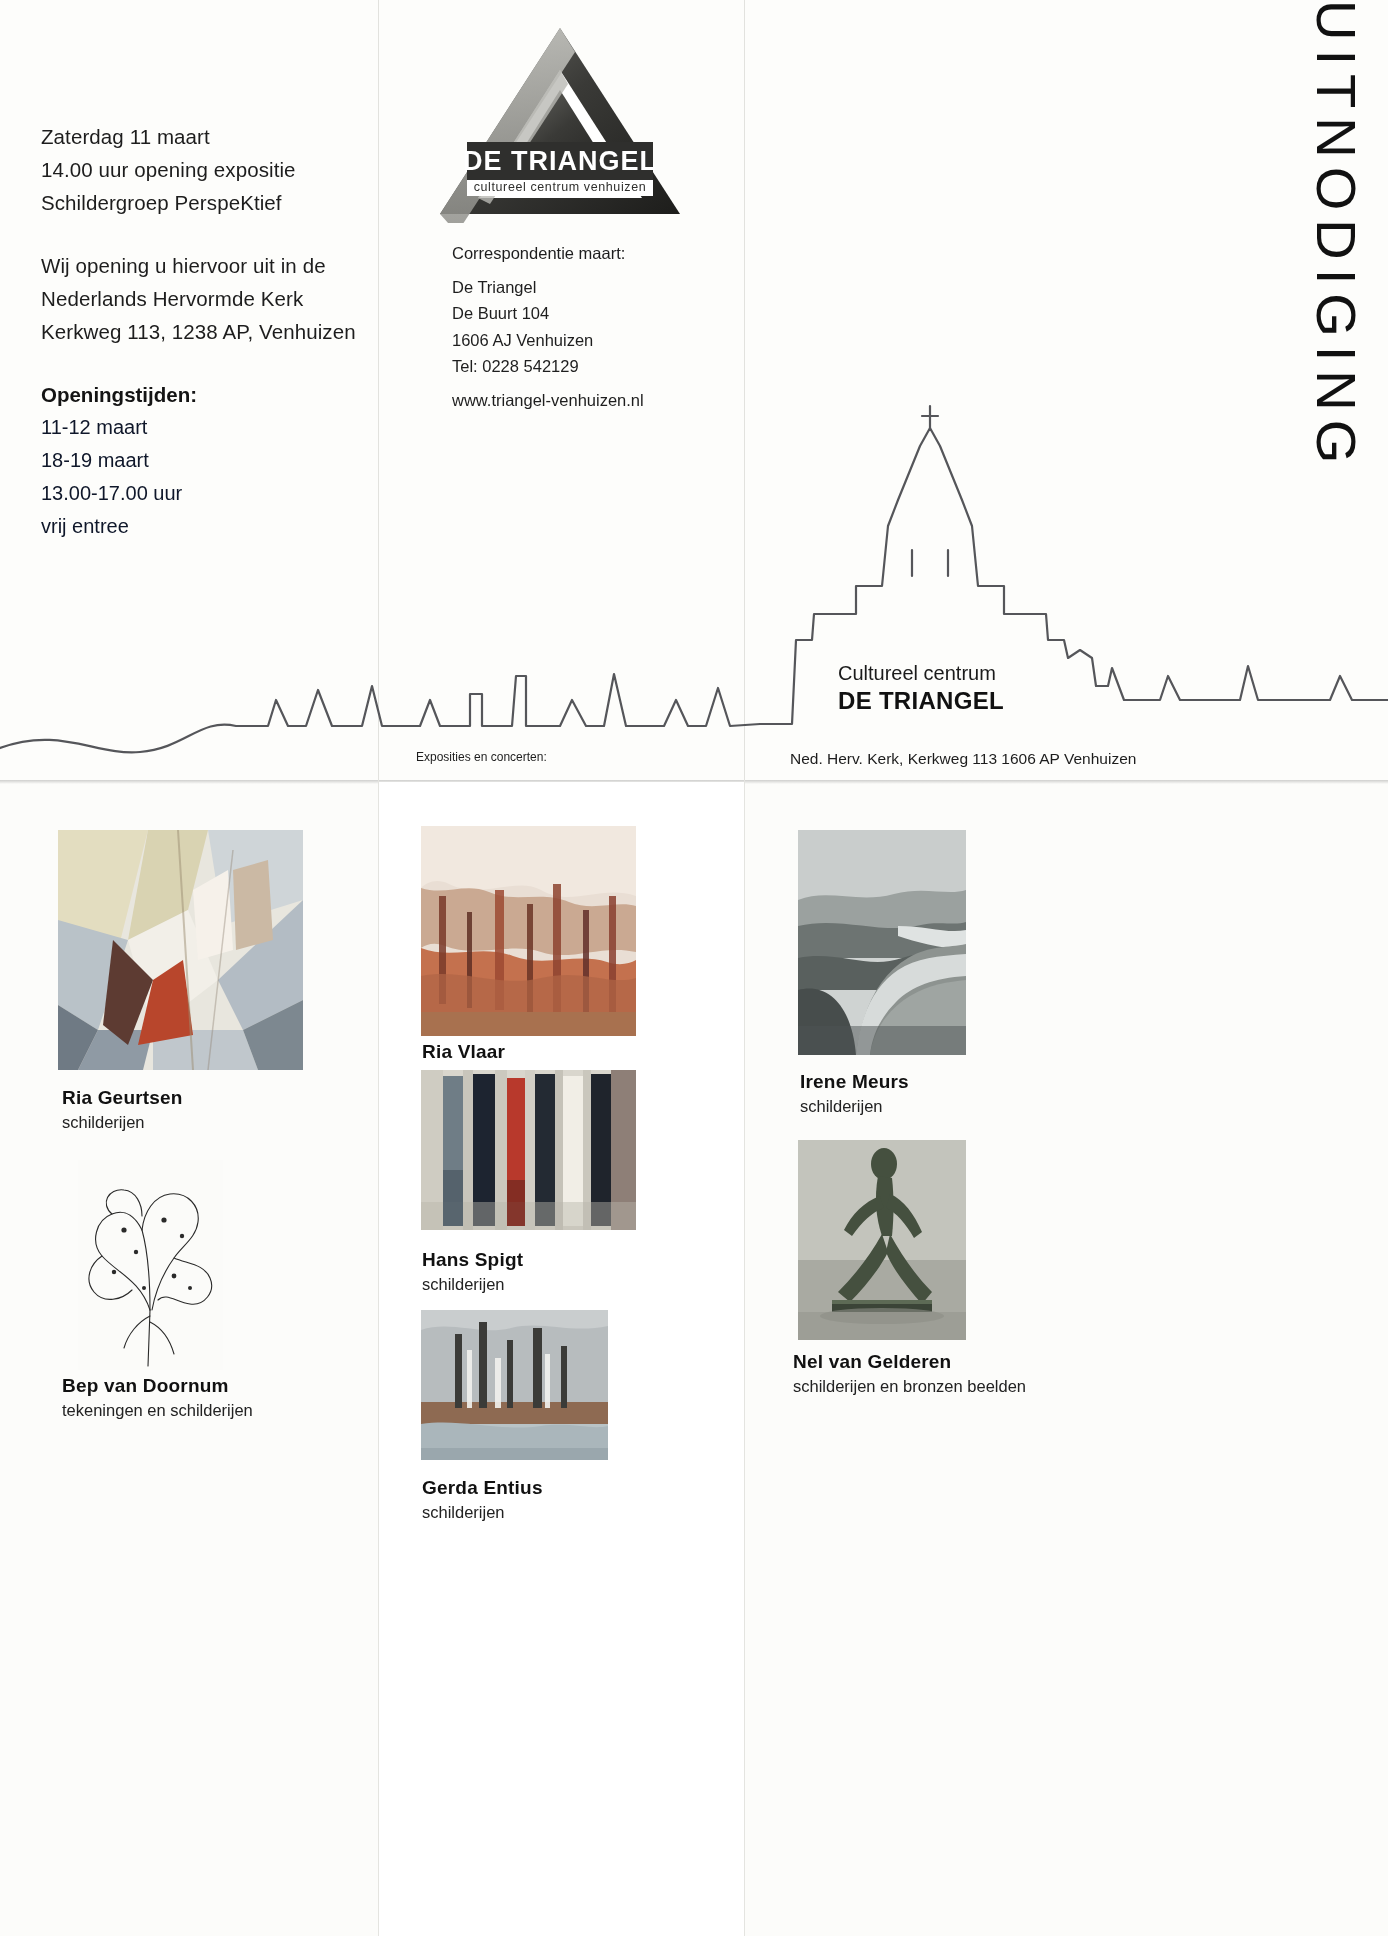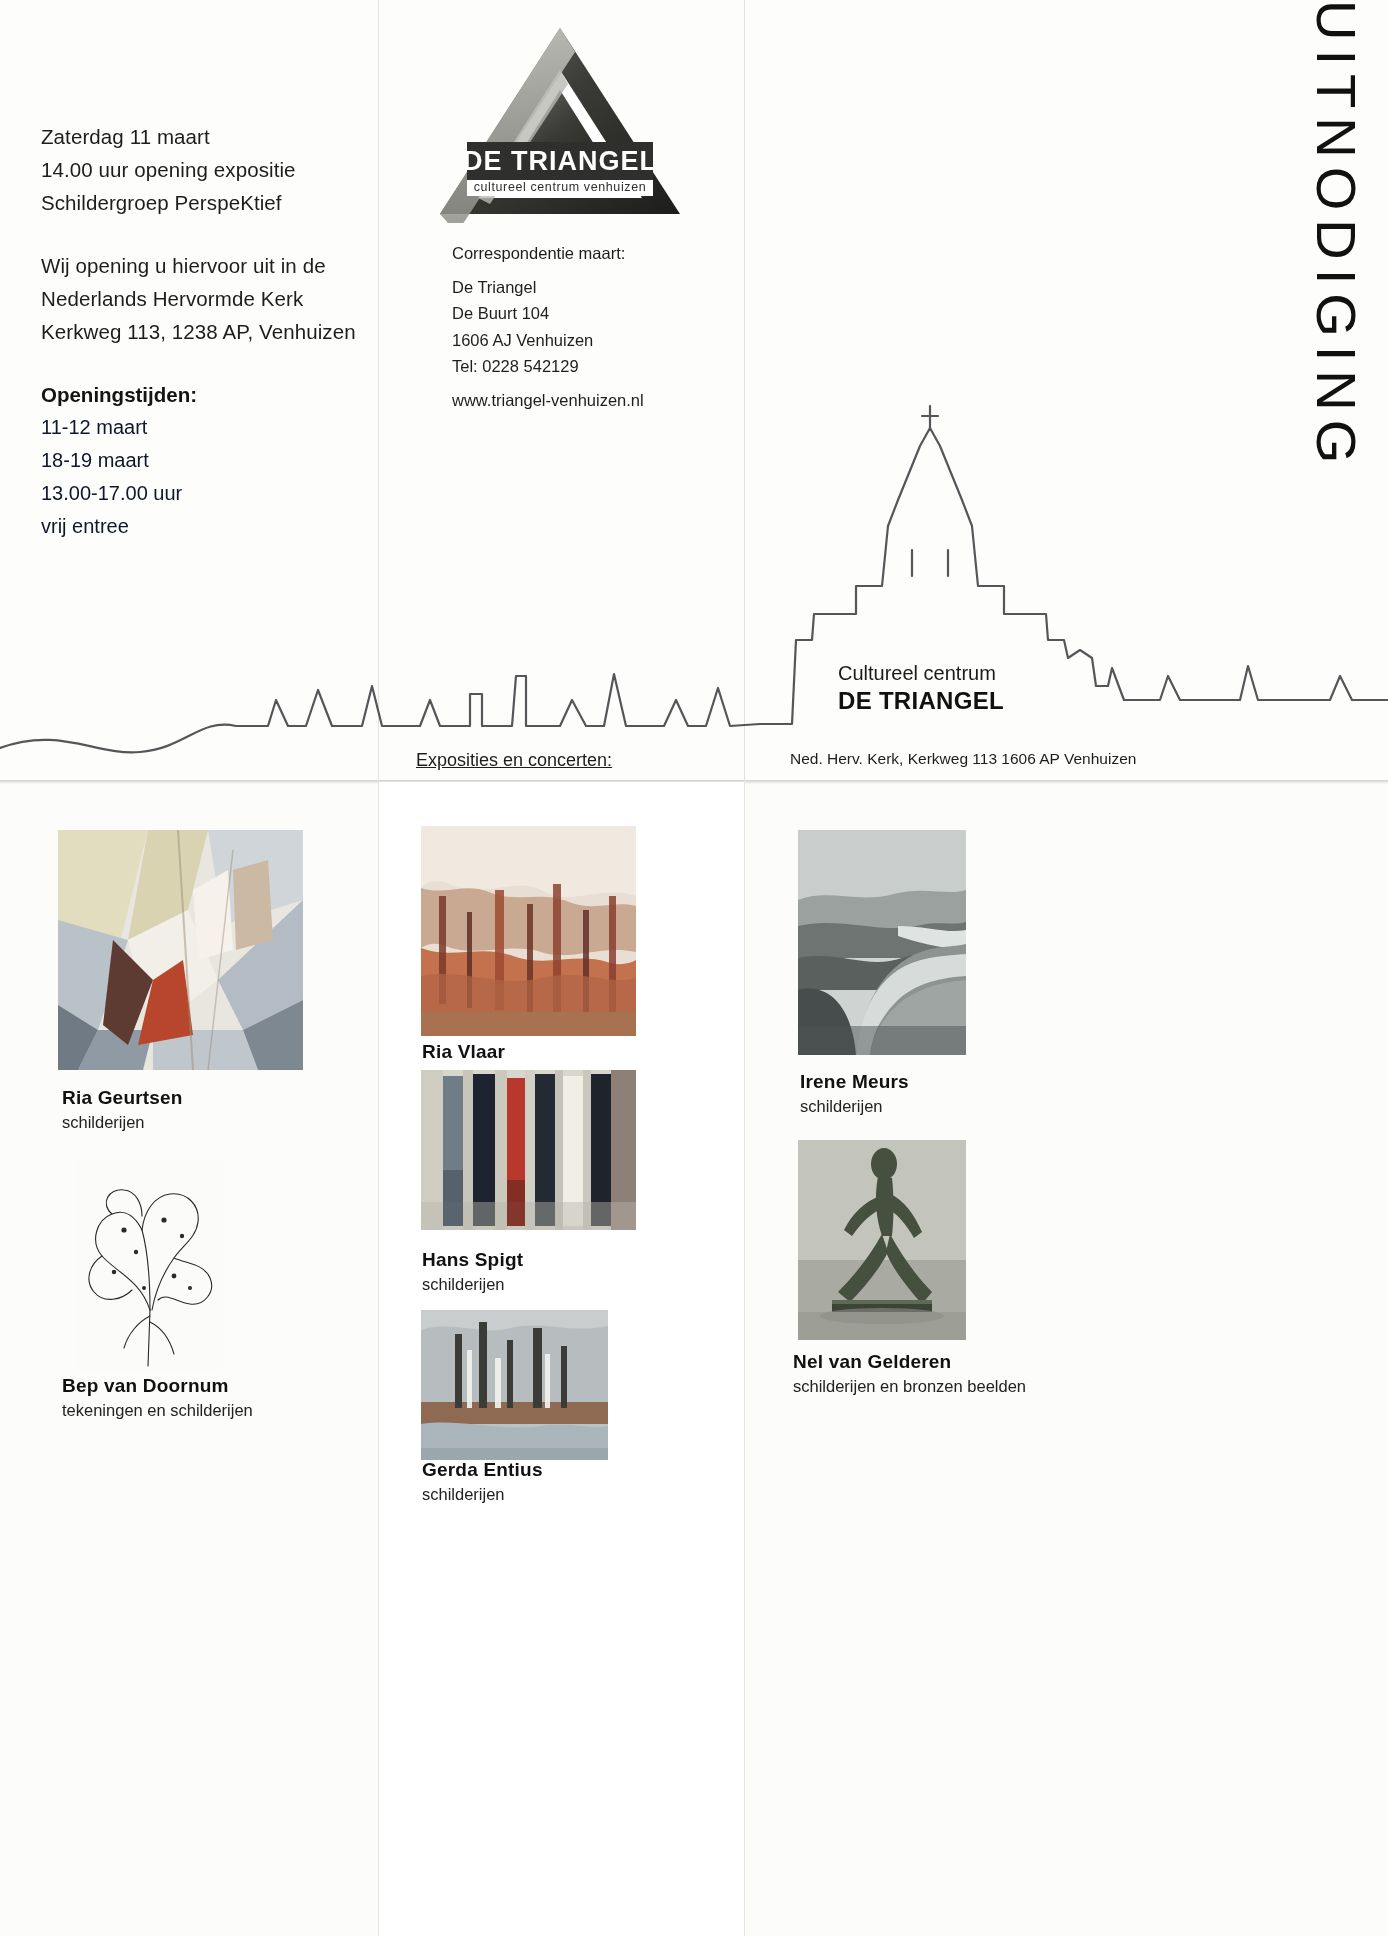--- a/index.html
+++ b/index.html
@@ -122,23 +122,22 @@
     font-size: 24px;
     line-height: 30px;
     font-weight: bold;
     letter-spacing: .3px;
     color: #111;
   }
 
   #exposities {
     position: absolute;
     left: 416px; top: 750px;
-    font-size: 18px;
+    font-size: 12px;
     color: #1d1d1d;
-    text-decoration: underline;
   }
   #kerk-addr {
     position: absolute;
     left: 790px; top: 750px;
     font-size: 15.5px;
     color: #1d1d1d;
     white-space: nowrap;
   }
 
   
@@ -423,21 +422,21 @@
       </g>
       <g fill="#f2f2ee" opacity=".9">
         <rect x="46" y="40" width="5" height="58"></rect>
         <rect x="74" y="48" width="6" height="50"></rect>
         <rect x="124" y="44" width="5" height="54"></rect>
       </g>
       <path d="M0,114 C40,108 80,122 120,116 C150,112 170,120 187,116 V150 H0 Z" fill="#aab6bb"></path>
       <rect x="0" y="138" width="187" height="12" fill="#9aa7ad"></rect>
     </svg>
   </div>
-  <div class="artist" style="left:422px; top:678px; width:300px;">
+  <div class="artist" style="left:422px; top:696px; width:300px;">
     <div class="a-name">Gerda Entius</div>
     <div class="a-desc">schilderijen</div>
   </div>
 
   <div class="artwork" style="left:798px; top:50px; width:168px; height:225px;">
     <svg width="168" height="225" viewBox="0 0 168 225">
       <rect width="168" height="225" fill="#cfd3d2"></rect>
       <rect x="0" y="0" width="168" height="96" fill="#c9cdcc"></rect>
       <path d="M0,70 C30,58 60,74 96,64 C126,56 150,66 168,60 V100 H0 Z" fill="#9ba19f"></path>
       <path d="M0,96 C40,86 84,104 118,96 C140,90 156,96 168,92 V128 H0 Z" fill="#6d7472"></path>

